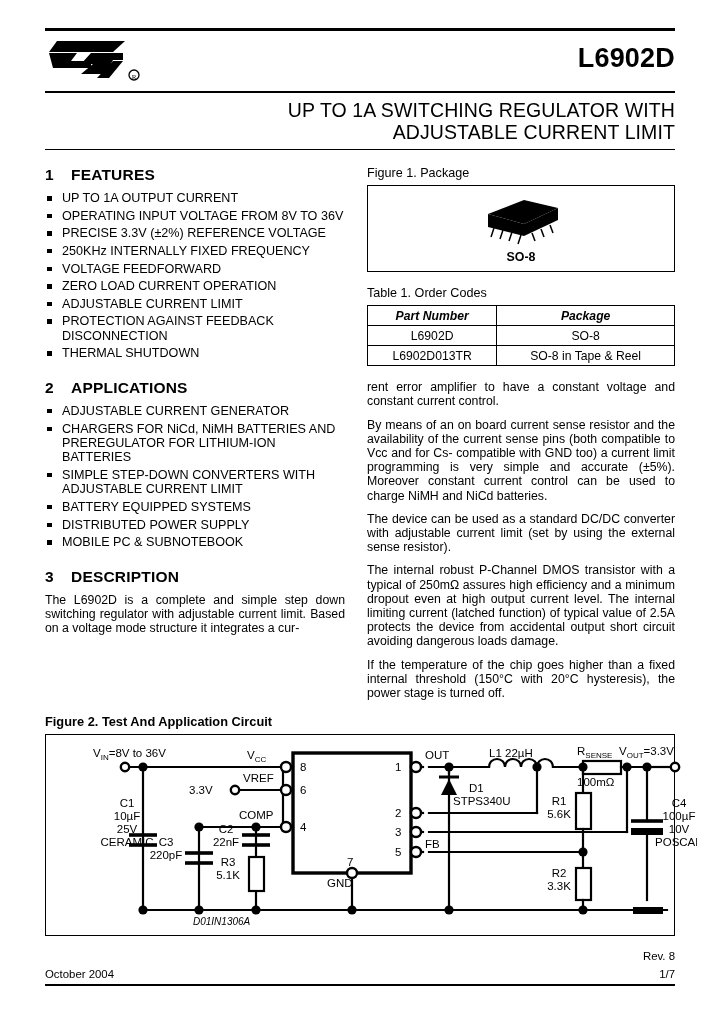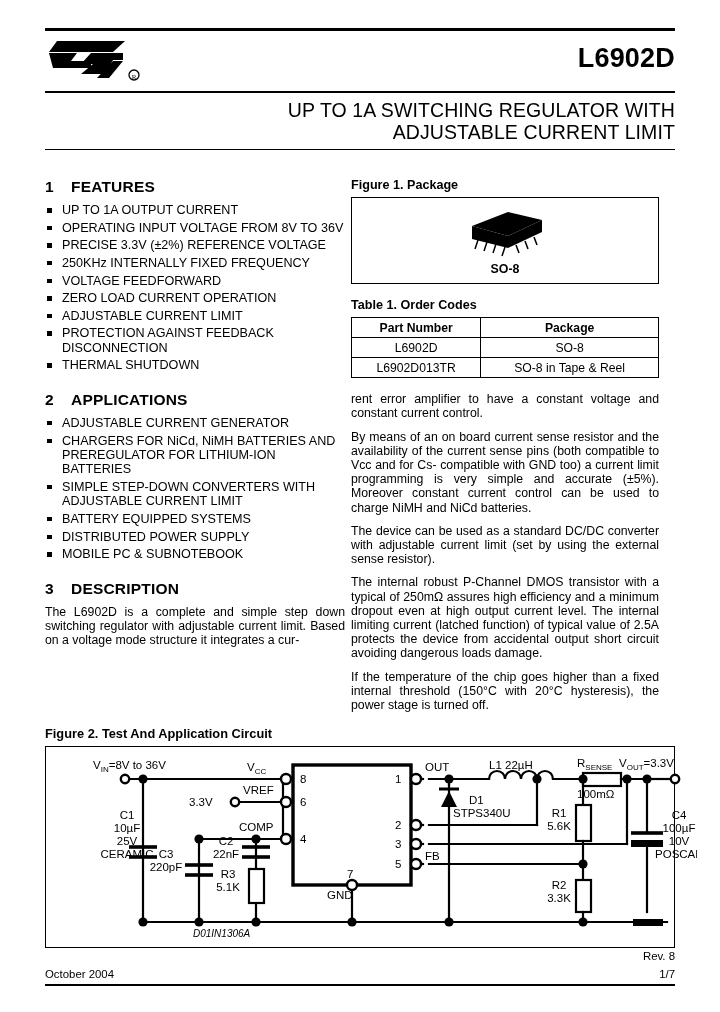--- a/index.html
+++ b/index.html
@@ -29,21 +29,21 @@
   .subtitle{
     text-align:right;
     font-size:19.5px;
     line-height:22px;
     padding:6px 0 6px 0;
     letter-spacing:.1px;
   }
   .rule-thin{height:1.6px;background:#000;width:100%;}
 
   
-  .cols{display:flex;gap:6px;margin-top:28px;}
+  .cols{display:flex;gap:22px;margin-top:16px;}
   .col-l{width:300px;}
   .col-r{width:308px;}
 
   h2.sec{
     font-size:15.5px;font-weight:bold;margin:0 0 7px 0;
     letter-spacing:.2px;
   }
   h2.sec .num{display:inline-block;width:26px;}
 
   ul.feat{list-style:none;margin:0;padding:0;}
@@ -60,42 +60,42 @@
   }
   .sec-gap{height:15px;}
 
   p.body{
     font-size:12.3px;line-height:14.2px;margin:0 0 9px 0;
     text-align:justify;
   }
   p.body.last{margin-bottom:0;}
 
   
-  .fig-cap{font-size:12.6px;font-weight:bold;margin:0 0 5px 0;}
+  .fig-cap{font-size:12.6px;font-weight:normal;margin:0 0 5px 0;}
   .pkg-box{
     border:1.6px solid #000;height:85px;position:relative;
     margin-bottom:14px;
   }
   .pkg-label{
     position:absolute;left:0;right:0;bottom:7px;text-align:center;
     font-size:12.4px;font-weight:bold;
   }
   .pkg-art{position:absolute;left:50%;top:8px;transform:translateX(-50%);}
 
   
   table.orders{
     border-collapse:collapse;width:100%;margin-top:2px;
   }
   table.orders th,table.orders td{
     border:1.4px solid #000;
     text-align:center;
     font-size:12.2px;
     padding:2.5px 2px;
   }
-  table.orders th{font-weight:bold;}
+  table.orders th{font-weight:bold;font-style:italic;}
   table.orders td{font-weight:normal;}
 
   
   .fig2-cap{font-size:12.8px;font-weight:bold;margin:14px 0 5px 0;}
   .schem-box{border:1.6px solid #000;height:200px;position:relative;padding-left:25px;}
   .schem-box svg{display:block;}
 
   
   .footer{
     position:absolute;left:0;right:0;bottom:0;

